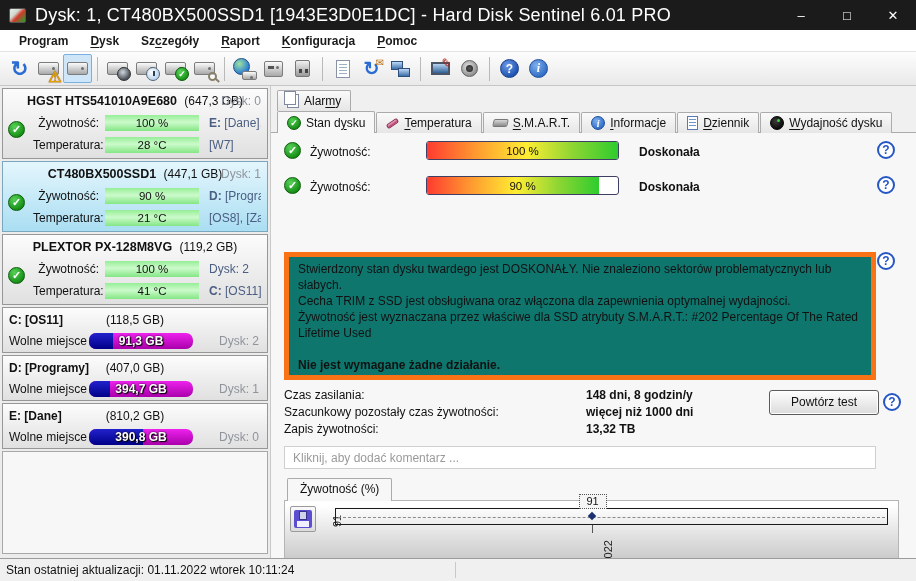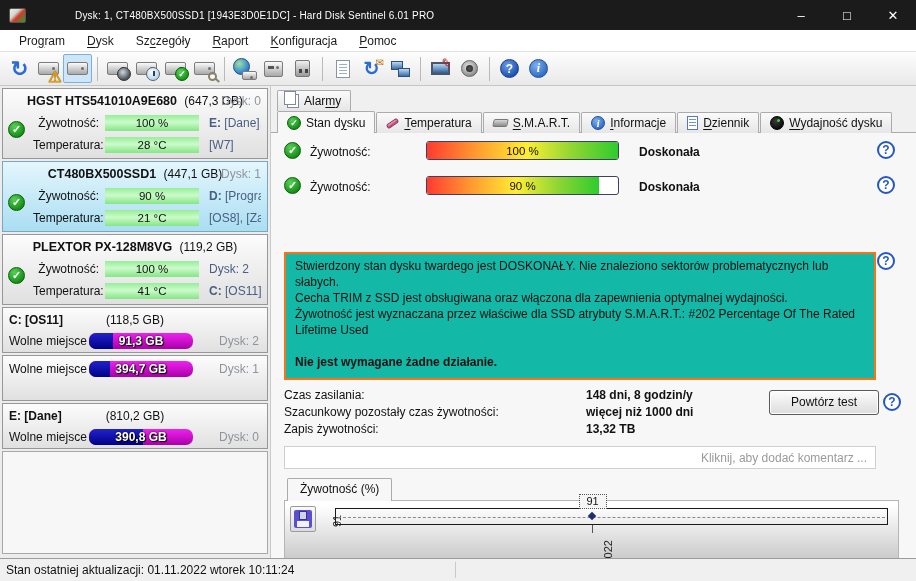--- a/index.html
+++ b/index.html
@@ -3,27 +3,27 @@
 <meta charset="utf-8">
 <style>
   * { margin:0; padding:0; box-sizing:border-box; }
   html,body { width:916px; height:581px; overflow:hidden; }
   body { font-family:"Liberation Sans", sans-serif; font-size:12px; background:#f0f0f0; color:#111; position:relative; }
 
   
   .titlebar { height:30px; background:#1b1b1b; color:#fff; display:flex; align-items:center; padding-left:9px; }
   .app-icon { width:17px; height:15px; border-radius:2px; margin-right:9px;
     background:linear-gradient(135deg,#e9efe9 0%,#cfd9cf 35%,#d23b2b 55%,#1f9e2f 100%); border:1px solid #555; }
-  .title-text { font-size:10px; letter-spacing:.2px;margin-left:40px; }
+  .title-text { font-size:18px; letter-spacing:.2px; }
   .win-controls { margin-left:auto; display:flex; height:100%; }
   .win-btn { width:46px; height:100%; display:flex; align-items:center; justify-content:center; color:#fff; font-size:13px; }
 
   
   .menubar { height:22px; background:#ffffff; display:flex; align-items:center; padding-left:8px; border-bottom:1px solid #e3e3e3; }
-  .menu-item { padding:3px 11px; color:#1a1a1a; }
+  .menu-item { padding:3px 11px; color:#1a1a1a;font-weight:bold; }
 
   
   .toolbar { height:34px; background:linear-gradient(#fdfdfd,#e9e9e9); display:flex; align-items:center; padding-left:5px; border-bottom:1px solid #c6c6c6; }
   .tb-sep { width:1px; height:24px; background:#b9b9b9; margin:0 5px; flex:0 0 1px; }
   .tb-icon { width:29px; height:29px; position:relative; display:flex; align-items:center; justify-content:center; border:1px solid transparent; border-radius:2px; }
   .tb-icon.pressed { background:#cfe6f8; border-color:#7ab0e0; }
   .glyph-refresh { color:#2b6cd4; font-size:21px; font-weight:bold; line-height:1; }
   .hdisk { width:21px; height:13px; border-radius:2px; background:linear-gradient(#fbfbfb,#a8a8a8); border:1px solid #7c7c7c; position:relative; }
   .hdisk::after { content:""; position:absolute; right:3px; top:4px; width:3px; height:3px; border-radius:50%; background:#6f6f6f; }
   .badge { position:absolute; right:0px; bottom:1px; width:14px; height:14px; border-radius:50%; display:flex; align-items:center; justify-content:center; font-size:9px; font-weight:bold; line-height:1; }
@@ -103,28 +103,28 @@
   .tab-icon-gauge::after { content:""; position:absolute; left:6px; top:2px; width:3px; height:3px; border-radius:50%; background:#3fcf3f; }
 
   .status-row-icon { position:absolute; left:13px; width:17px; height:17px; border-radius:50%; background:radial-gradient(circle at 36% 30%, #56d156, #128a12 78%); border:1px solid #0a5c0a; color:#fff; font-size:11px; font-weight:bold; display:flex; align-items:center; justify-content:center; }
   .status-label { position:absolute; left:39px; }
   .grad-bar { position:absolute; left:155px; width:193px; height:19px; border:1px solid #3f3f63; border-radius:3px; background:#fff; overflow:hidden; }
   .grad-fill { height:100%; background:linear-gradient(90deg,#ff3b30 0%,#ff9830 25%,#ffee33 52%,#8fd633 76%,#2ecc2e 100%); }
   .grad-text { position:absolute; inset:0; text-align:center; line-height:18px; font-size:11.5px; }
   .rating { position:absolute; left:368px; font-weight:bold; }
   .help-circ { position:absolute; left:606px; width:18px; height:18px; border-radius:50%; background:#fff; border:2px solid #2456c4; color:#2456c4; font-weight:bold; font-size:12px; display:flex; align-items:center; justify-content:center; }
 
-  .desc-box { position:absolute; left:13px; top:119px; width:592px; height:128px; background:#14b8a6; border:2px solid #f97316; padding:4px 9px; line-height:16px; overflow:hidden; }
+  .desc-box { position:absolute; left:13px; top:119px; width:592px; height:128px; background:#0f766e; border:5px solid #f97316; padding:4px 9px; line-height:16px; overflow:hidden; }
   .desc-note { font-weight:bold; margin-top:16px; }
 
   .stat-label { position:absolute; left:13px; }
   .stat-value { position:absolute; left:315px; font-weight:bold; }
   .retest-btn { position:absolute; left:498px; top:257px; width:110px; height:25px; background:linear-gradient(#fdfdfd,#dcdcdc); border:1px solid #5a5a5a; border-radius:3px; box-shadow:inset 0 0 0 1px #fff; text-align:center; line-height:23px; }
 
-  .comment-input { position:absolute; left:13px; top:313px; width:592px; height:23px; background:#fff; border:1px solid #cfcfcf; font-family:"Liberation Sans",sans-serif; font-size:12px; color:#9a9a9a; padding:0 8px;text-align:right; }
+  .comment-input { position:absolute; left:13px; top:313px; width:592px; height:23px; background:#fff; border:1px solid #cfcfcf; font-family:"Liberation Sans",sans-serif; font-size:12px; color:#9a9a9a; padding:0 8px; }
   .comment-input::placeholder { color:#9a9a9a; opacity:1; }
 
   .chart-tab { position:absolute; left:16px; top:345px; height:23px; padding:0 12px; background:#f7f7f7; border:1px solid #ababab; border-bottom:none; border-radius:2px 2px 0 0; line-height:21px; z-index:2; }
   .chart-area { position:absolute; left:13px; top:367px; width:615px; height:94px; border:1px solid #b5b5b5; background:linear-gradient(#ffffff 5%, #bdbdbd 78%, #e8e8e8 79%); }
   .chart-bottom { position:absolute; left:0; right:0; bottom:0; height:18px; background:#f1f1f1; }
   .save-btn { position:absolute; left:5px; top:5px; width:26px; height:26px; background:linear-gradient(#fafafa,#dcdcdc); border:1px solid #9a9a9a; border-radius:2px; display:flex; align-items:center; justify-content:center; }
   .floppy { width:18px; height:18px; background:#5b4fcf; border-radius:2px; position:relative; }
   .floppy::before { content:""; position:absolute; top:1px; left:5px; right:5px; height:7px; background:#cfd4e8; border:1px solid #3a338c; }
   .floppy::after { content:""; position:absolute; bottom:1px; left:3px; right:3px; height:6px; background:#f0f0ff; }
   .plot-rect { position:absolute; left:50px; right:10px; top:7px; height:17px; border:1px solid #1a1a1a; }
@@ -305,20 +305,24 @@
         <span>Wolne miejsce</span>
         <div class="free-bar">
           <div class="free-used" style="width: 23%;"></div>
           <span class="free-text">91,3 GB</span>
         </div>
         <span class="dysk-label">Dysk: 2</span>
       </div>
     </div>
 
     <div class="card part">
+      <div class="card-title">
+        <span class="part-name">D: [Programy]</span>
+        <span class="part-size">(407,0 GB)</span>
+      </div>
       <div class="part-row">
         <span>Wolne miejsce</span>
         <div class="free-bar">
           <div class="free-used" style="width: 20%;"></div>
           <span class="free-text">394,7 GB</span>
         </div>
         <span class="dysk-label">Dysk: 1</span>
       </div>
     </div>
 

